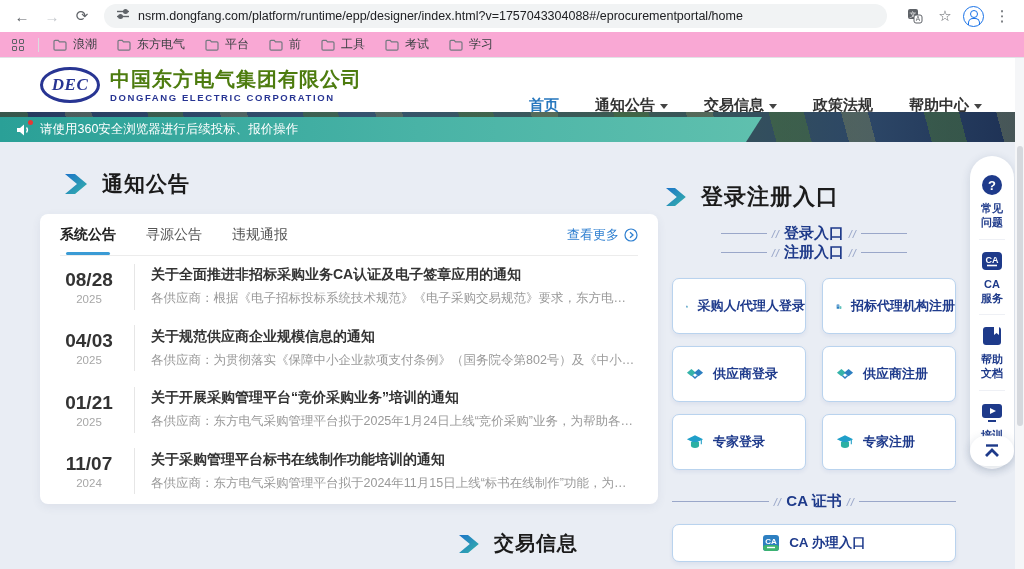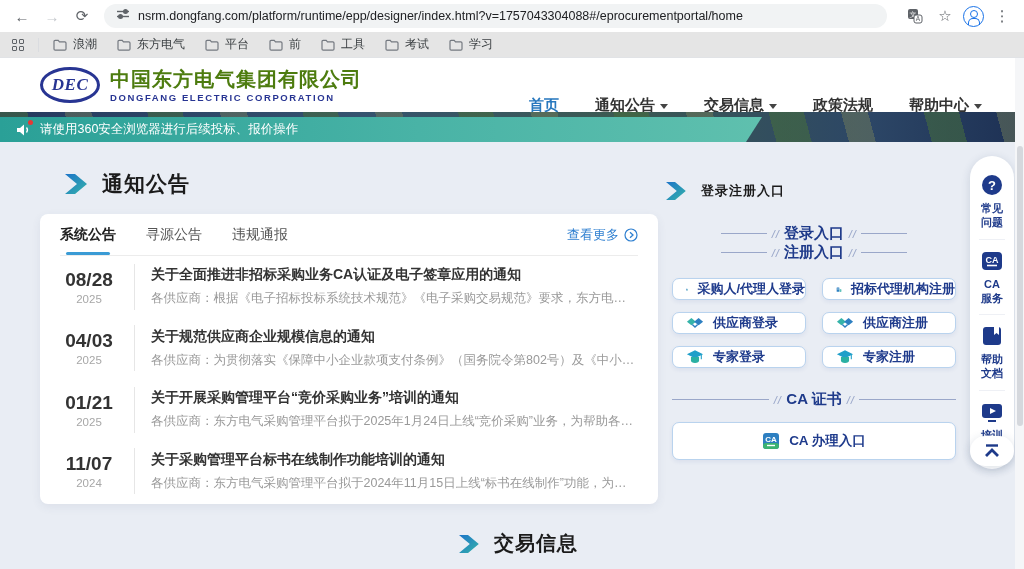--- a/index.html
+++ b/index.html
@@ -13,21 +13,21 @@
            font-size:15px; color:#5f6368; border-radius:50%; flex:0 0 auto; }
   .tb-ic.dis { color:#c4c7cc; }
   .urlbar { flex:1; height:24px; margin:0 10px 0 4px; background:#f1f3f4; border-radius:13px;
             display:flex; align-items:center; padding:0 12px; gap:8px; }
   .url-text { font-size:12.5px; color:#202124; white-space:nowrap; overflow:hidden; }
   .avatar-ic { width:21px; height:21px; border-radius:50%; border:1.6px solid #1a73e8; position:relative; flex:0 0 auto; }
   .avatar-ic::before { content:""; position:absolute; left:6px; top:3px; width:6px; height:6px; border-radius:50%; border:1.4px solid #1a73e8; }
   .avatar-ic::after { content:""; position:absolute; left:3.5px; top:11px; width:10px; height:6px; border-radius:5px 5px 0 0; border:1.4px solid #1a73e8; border-bottom:none; }
 
   .bookmarks { height:26px; display:flex; align-items:center; padding:0 12px; gap:20px;
-               background:#e5e5e5; border-bottom:1px solid #e1e3e6; }
+               background:#f9a8d4; border-bottom:1px solid #e1e3e6; }
   .bm-apps { display:grid; grid-template-columns:5px 5px; grid-template-rows:5px 5px; gap:2px; }
   .bm-apps span { border:1.3px solid #5f6368; border-radius:1px; }
   .bm-sep { width:1px; height:14px; background:#dadce0; margin:0 -6px; }
   .bm-item { display:flex; align-items:center; gap:6px; font-size:12px; color:#3c4043; white-space:nowrap; }
 
   
   .page { position:absolute; top:58px; left:0; right:0; bottom:0; background:#e9edf4; overflow:hidden; }
 
   .site-header { position:absolute; top:0; left:0; right:0; height:54px; background:#fff;
                  display:flex; align-items:center; padding:0 42px 0 40px; }
@@ -78,21 +78,21 @@
   .n-desc { font-size:12.5px; color:#999; margin-top:6px; white-space:nowrap; overflow:hidden; text-overflow:ellipsis; }
 
   
   .login-panel { position:absolute; left:672px; top:166px; width:284px; }
   .group-row { display:flex;flex-direction:column; }
   .group-hd { flex:1; display:flex; align-items:center; justify-content:center; gap:6px;
               color:#1e3a8a; font-weight:bold; font-size:15px; }
   .g-line { height:1px; background:#9aa7c9; flex:1; max-width:46px; }
   .slash { width:5px; height:8px; border-left:1.6px solid #9aa7c9; border-right:1.6px solid #9aa7c9; transform:skewX(-25deg); }
   .btn-grid { margin-top:16px; display:grid; grid-template-columns:134px 134px; column-gap:16px; row-gap:12px; }
-  .pbtn { height:22px; background:#fff; border:1px solid #b9d3ee; border-radius:7px;
+  .pbtn { height:56px; background:#fff; border:1px solid #b9d3ee; border-radius:7px;
           display:flex; align-items:center; gap:9px; padding-left:13px;
           font-size:13px; font-weight:bold; color:#1f3b8c; cursor:pointer;
           box-shadow:0 2px 4px rgba(31,59,140,.07); white-space:nowrap; }
   .ca-hd { margin-top:22px; }
   .ca-hd .g-line { max-width:200px; }
   .ca-btn { margin-top:13px; width:284px; height:38px; justify-content:center; padding-left:0; font-size:13.5px; }
 
   
   .trade-hd { left:456px; top:472px; }
 
@@ -313,21 +313,21 @@
     <div class="section-hd" style="left:663px; top:124px;">
       <svg width="24" height="18" viewBox="0 0 26 20">
         <defs>
             <linearGradient id="ag2" x1="0" y1="0" x2="1" y2="1">
               <stop offset="0" stop-color="#1d74c9"></stop>
               <stop offset="1" stop-color="#35b3a9"></stop>
             </linearGradient>
           </defs>
         <polygon points="3,0 13,0 25,10 13,20 3,20 15,10" fill="url(#ag2)"></polygon>
       </svg>
-      <span class="ttl" style="font-size:13px;">登录注册入口</span>
+      <span class="ttl" style="font-size:22px;">登录注册入口</span>
     </div>
 
     <div class="login-panel">
       <div class="group-row">
         <div class="group-hd">
           <div class="g-line"></div>
             <div class="slash"></div>
           <span>登录入口</span>
           <div class="slash"></div>
             <div class="g-line"></div>

